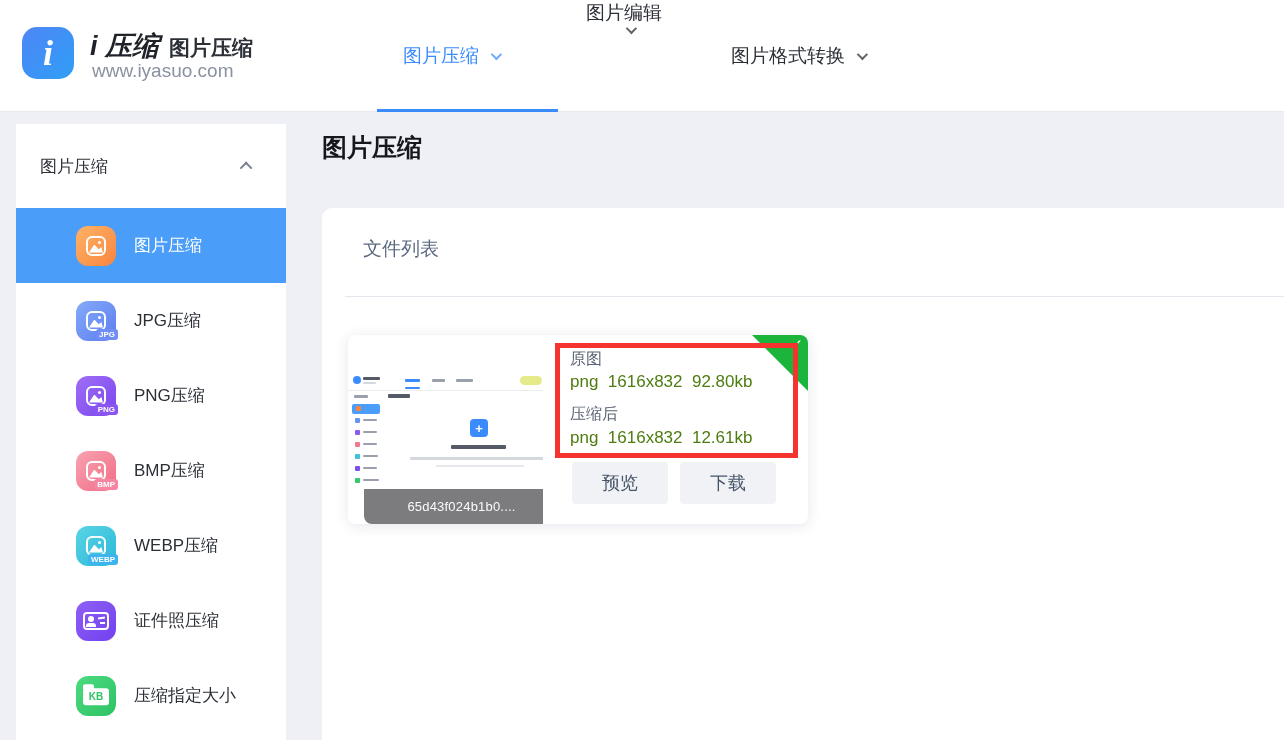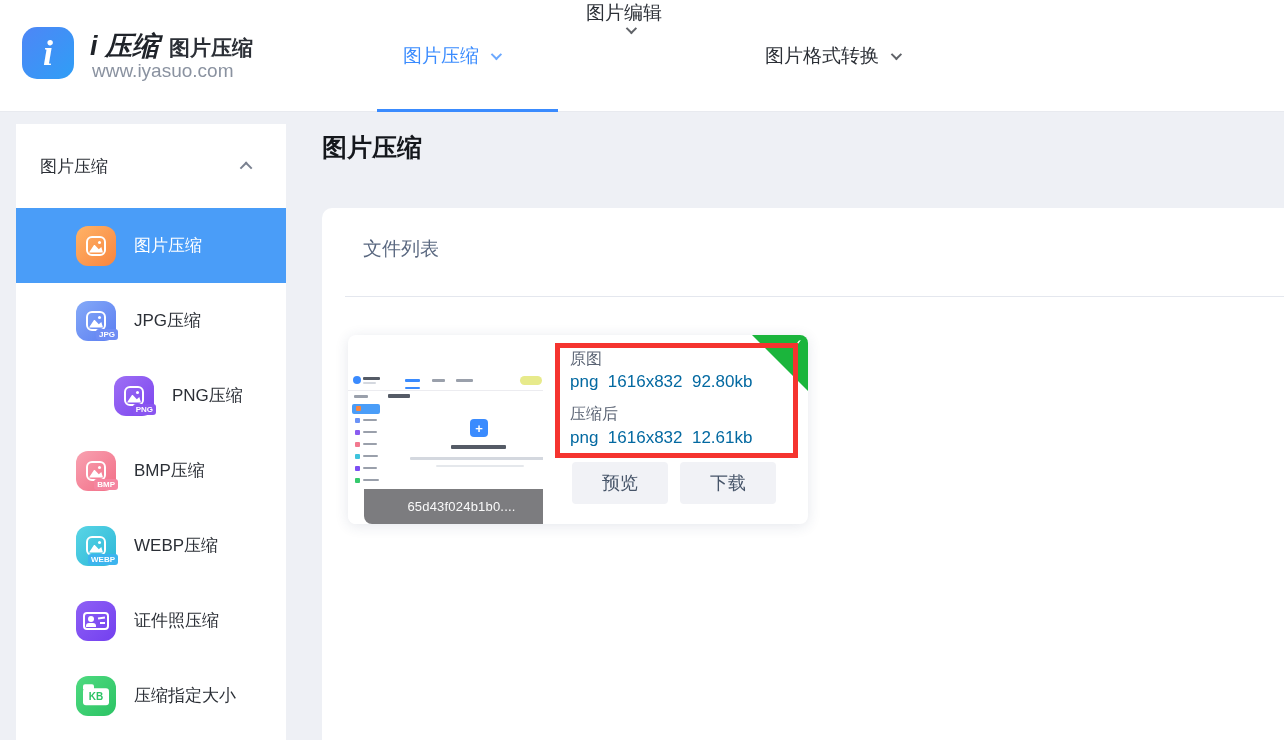--- a/index.html
+++ b/index.html
@@ -25,21 +25,21 @@
   .sidebar { position:absolute; left:16px; top:124px; width:270px; height:616px; background:#fff; z-index:4; }
   .side-group { height:84px; display:flex; align-items:center; justify-content:space-between; padding:0 34px 0 24px; font-size:17px; color:#2b2f36; cursor:pointer; }
   .chev-up { display:inline-block; width:9px; height:9px; border-right:2px solid #7a8190; border-bottom:2px solid #7a8190; transform:rotate(-135deg) translateY(-2px); }
   .side-item { height:75px; display:flex; align-items:center; padding-left:60px; font-size:17px; color:#2b2f36; cursor:pointer; position:relative; }
   .side-item.active { background:#4a9df8; color:#fff; }
   .side-label { margin-left:18px; }
 
   .app-icon { width:40px; height:40px; border-radius:12px; position:relative; flex:0 0 40px; }
   .ic-orange { background:linear-gradient(135deg,#ffb366,#f8853f); }
   .ic-jpg    { background:linear-gradient(135deg,#85aaf8,#5b7df1); }
-  .ic-png    { background:linear-gradient(135deg,#9e6ff5,#7c45ee);margin-left:38px; }
+  .ic-png    { background:linear-gradient(135deg,#9e6ff5,#7c45ee); }
   .ic-bmp    { background:linear-gradient(135deg,#f8a2b1,#f26d86); }
   .ic-webp   { background:linear-gradient(135deg,#59d5e5,#2cb7d8); }
   .ic-id     { background:linear-gradient(135deg,#8e60f5,#7340ef); }
   .ic-kb     { background:linear-gradient(135deg,#4eda80,#2cc364);padding-left:39px; }
   .img-glyph { position:absolute; left:50%; top:50%; width:20px; height:20px; transform:translate(-50%,-50%);
     border:2px solid #fff; border-radius:6px; overflow:hidden; }
   .img-glyph .mtn { position:absolute; left:1px; bottom:1px; width:14px; height:8px; background:#fff; clip-path:polygon(0 100%,38% 0,70% 58%,88% 30%,100% 100%); }
   .img-glyph .dot { position:absolute; right:3px; top:3px; width:3px; height:3px; border-radius:50%; background:#fff; }
   .fmt-badge { position:absolute; right:-2px; bottom:1px; font-size:8px; font-weight:bold; color:#fff; padding:1px 3px; border-radius:3px; letter-spacing:0; }
   .bg-jpg { background:#6f8df4; } .bg-png { background:#8a55f0; } .bg-bmp { background:#f585a0; } .bg-webp { background:#3db4ee; }
@@ -71,21 +71,21 @@
   .t-hair { position:absolute; left:0; top:18px; width:195px; height:1px; background:#ececf0; }
   .t-srow { position:absolute; left:4px; width:28px; height:10px; border-radius:2px; background:#4a9df8; }
   .t-sq { position:absolute; width:5px; height:5px; border-radius:1px; }
   .t-plus { position:absolute; left:122px; top:47px; width:18px; height:18px; border-radius:4px; background:#3a8bfe; color:#fff;
     display:flex; align-items:center; justify-content:center; font-size:13px; font-weight:bold; }
   .file-name-bar { position:absolute; left:0; bottom:0; width:195px; height:35px; background:rgba(62,62,66,.68);
     color:#fafafa; font-size:13px; display:flex; align-items:center; justify-content:center; border-radius:0 0 0 8px; letter-spacing:.2px;margin-left:16px; }
 
   
   .info-label { position:absolute; left:222px; font-size:16px; color:#5c6575; white-space:pre; }
-  .info-value { position:absolute; left:222px; font-size:17px; color:#0369a1; white-space:pre;text-align:center; }
+  .info-value { position:absolute; left:222px; font-size:17px; color:#4d7c0f; white-space:pre;text-align:center; }
   .act-btn { position:absolute; top:127px; width:96px; height:42px; background:#f1f2f6; border:none; border-radius:4px;
     font-size:18px; color:#475569; font-family:inherit; cursor:pointer; display:flex; align-items:center; justify-content:center; }
 
   .ribbon { position:absolute; right:0; top:0; width:56px; height:56px; background:#1bb53c;
     clip-path:polygon(0 0,100% 0,100% 100%); border-top-right-radius:8px; }
   .ribbon-check { position:absolute; right:5px; top:1px; color:#fff; font-size:14px; font-weight:bold; }
 
   .red-annotation { position:absolute; left:207px; top:8px; width:243px; height:115px; border:5px solid #f5342f; z-index:6; pointer-events:none; }
 </style>
 </head>
@@ -99,21 +99,21 @@
   <div class="brand-url">www.iyasuo.com</div>
 
   <div class="topnav-item active" style="left:403px;">
     <span>图片压缩</span>
     <span class="chev-down"></span>
   </div>
   <div class="topnav-item" style="left:586px;flex-direction:column;">
     <span>图片编辑</span>
     <span class="chev-down"></span>
   </div>
-  <div class="topnav-item" style="left:765px;">
+  <div class="topnav-item" style="left:731px;">
     <span>图片格式转换</span>
     <span class="chev-down"></span>
   </div>
   <div class="nav-underline"></div>
 </div>
 
 <div class="sidebar">
   <div class="side-group">
     <span>图片压缩</span>
     <span class="chev-up"></span>

